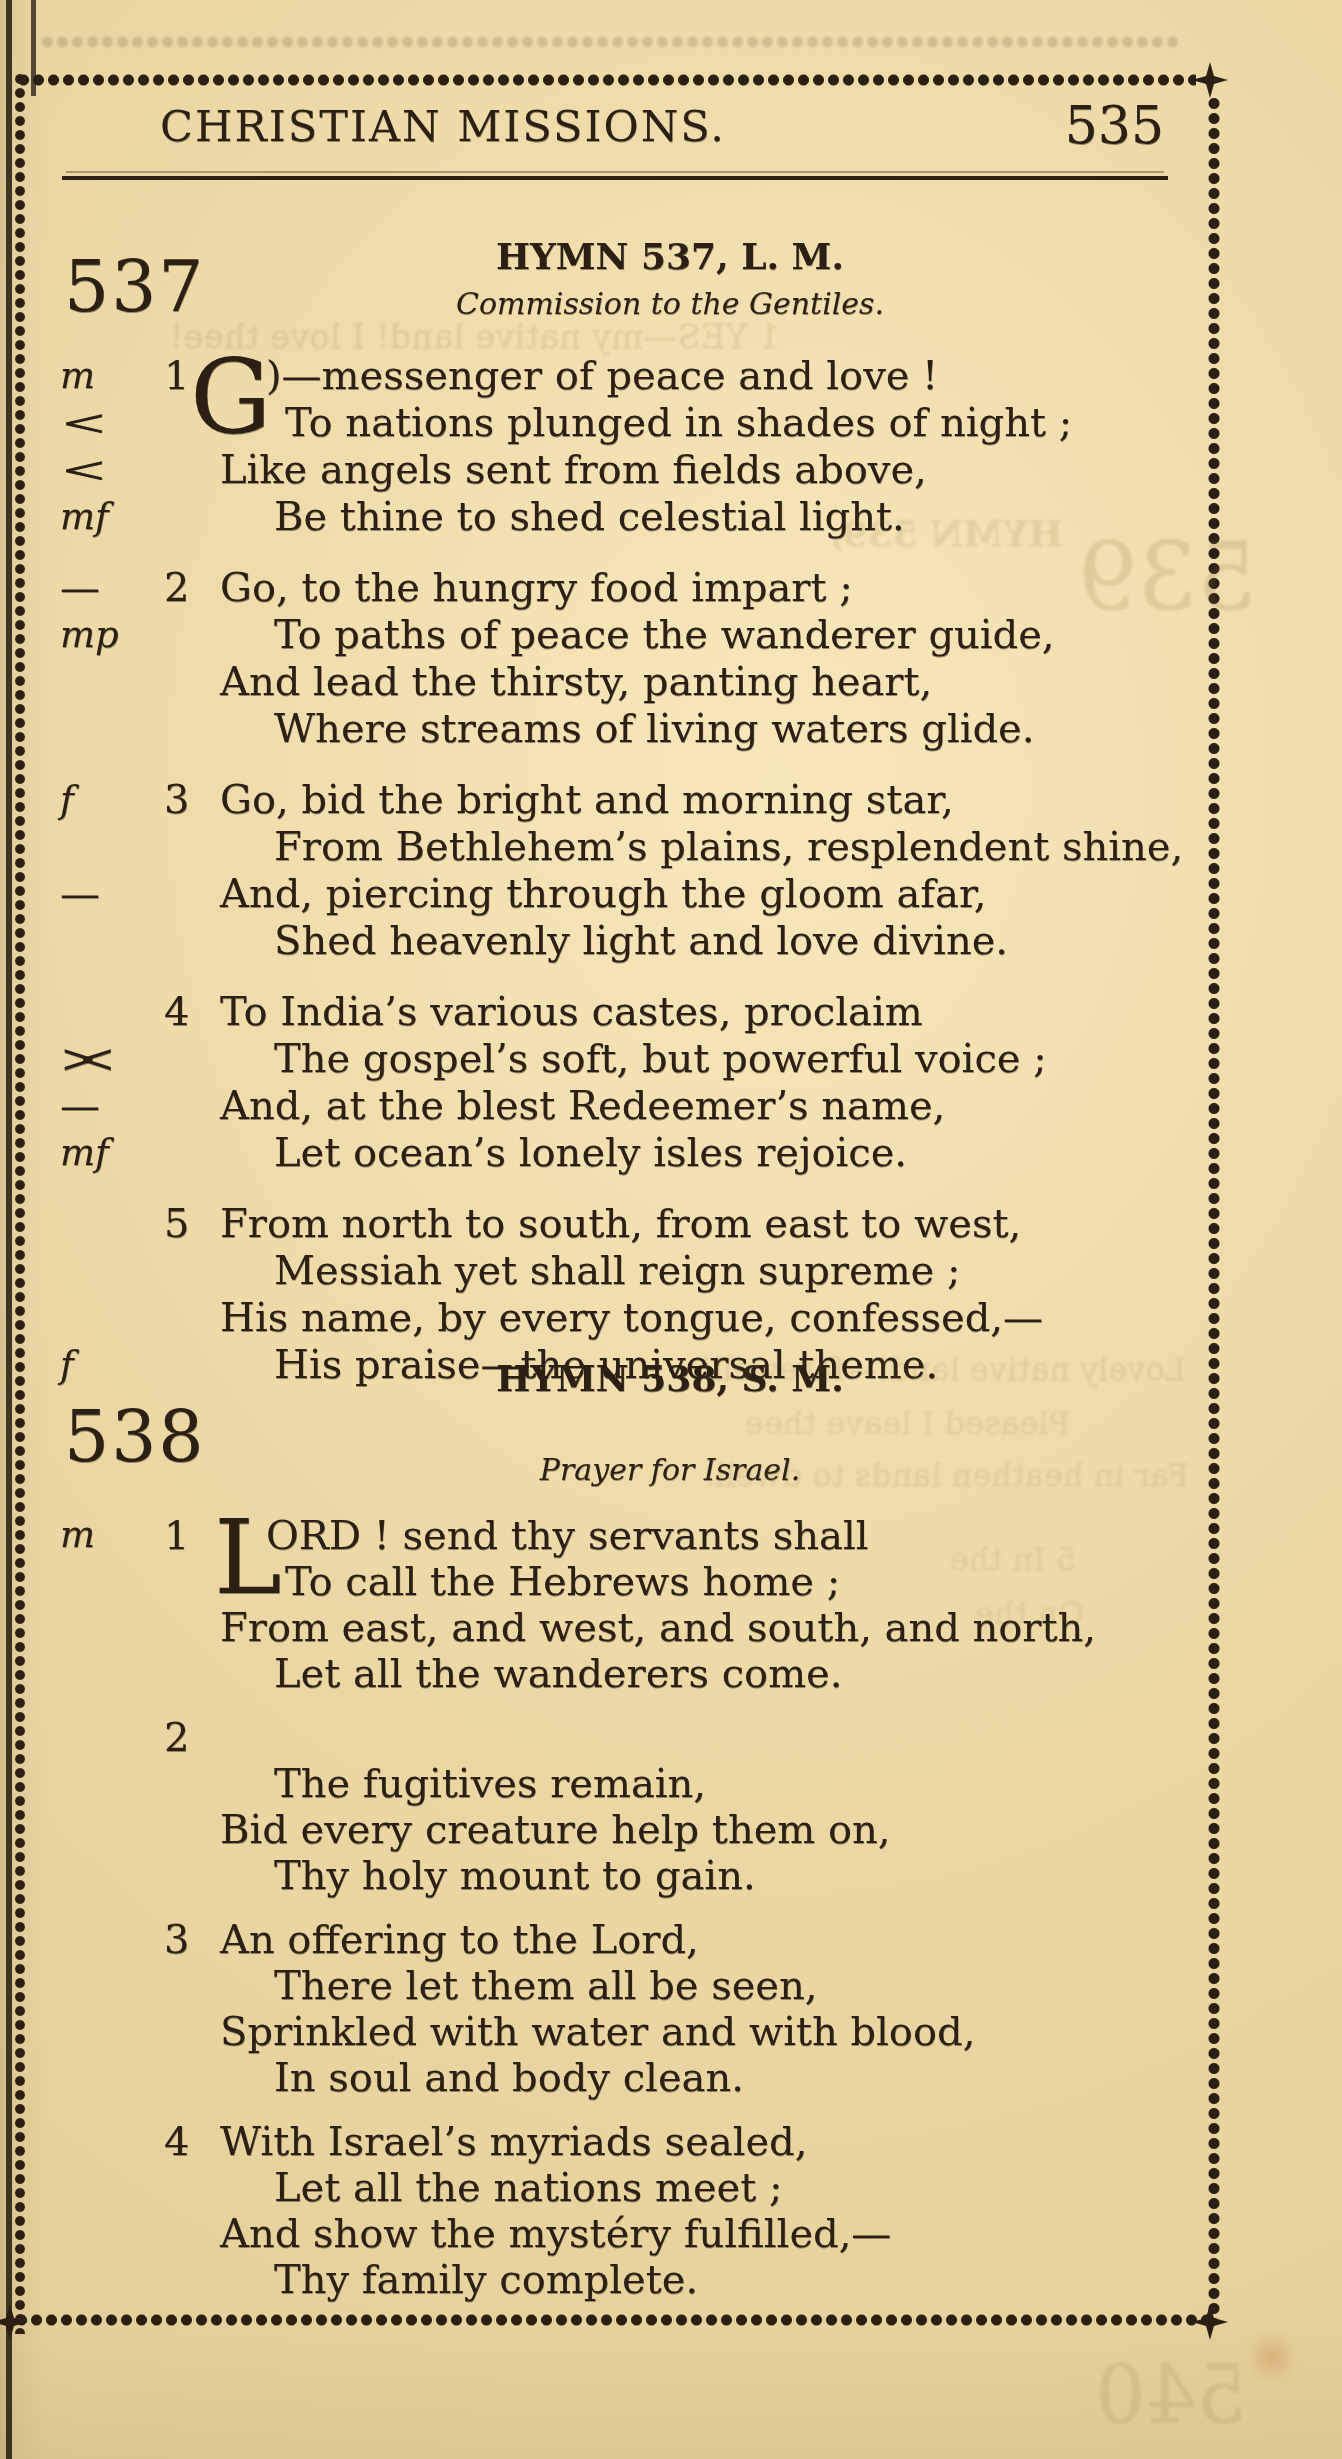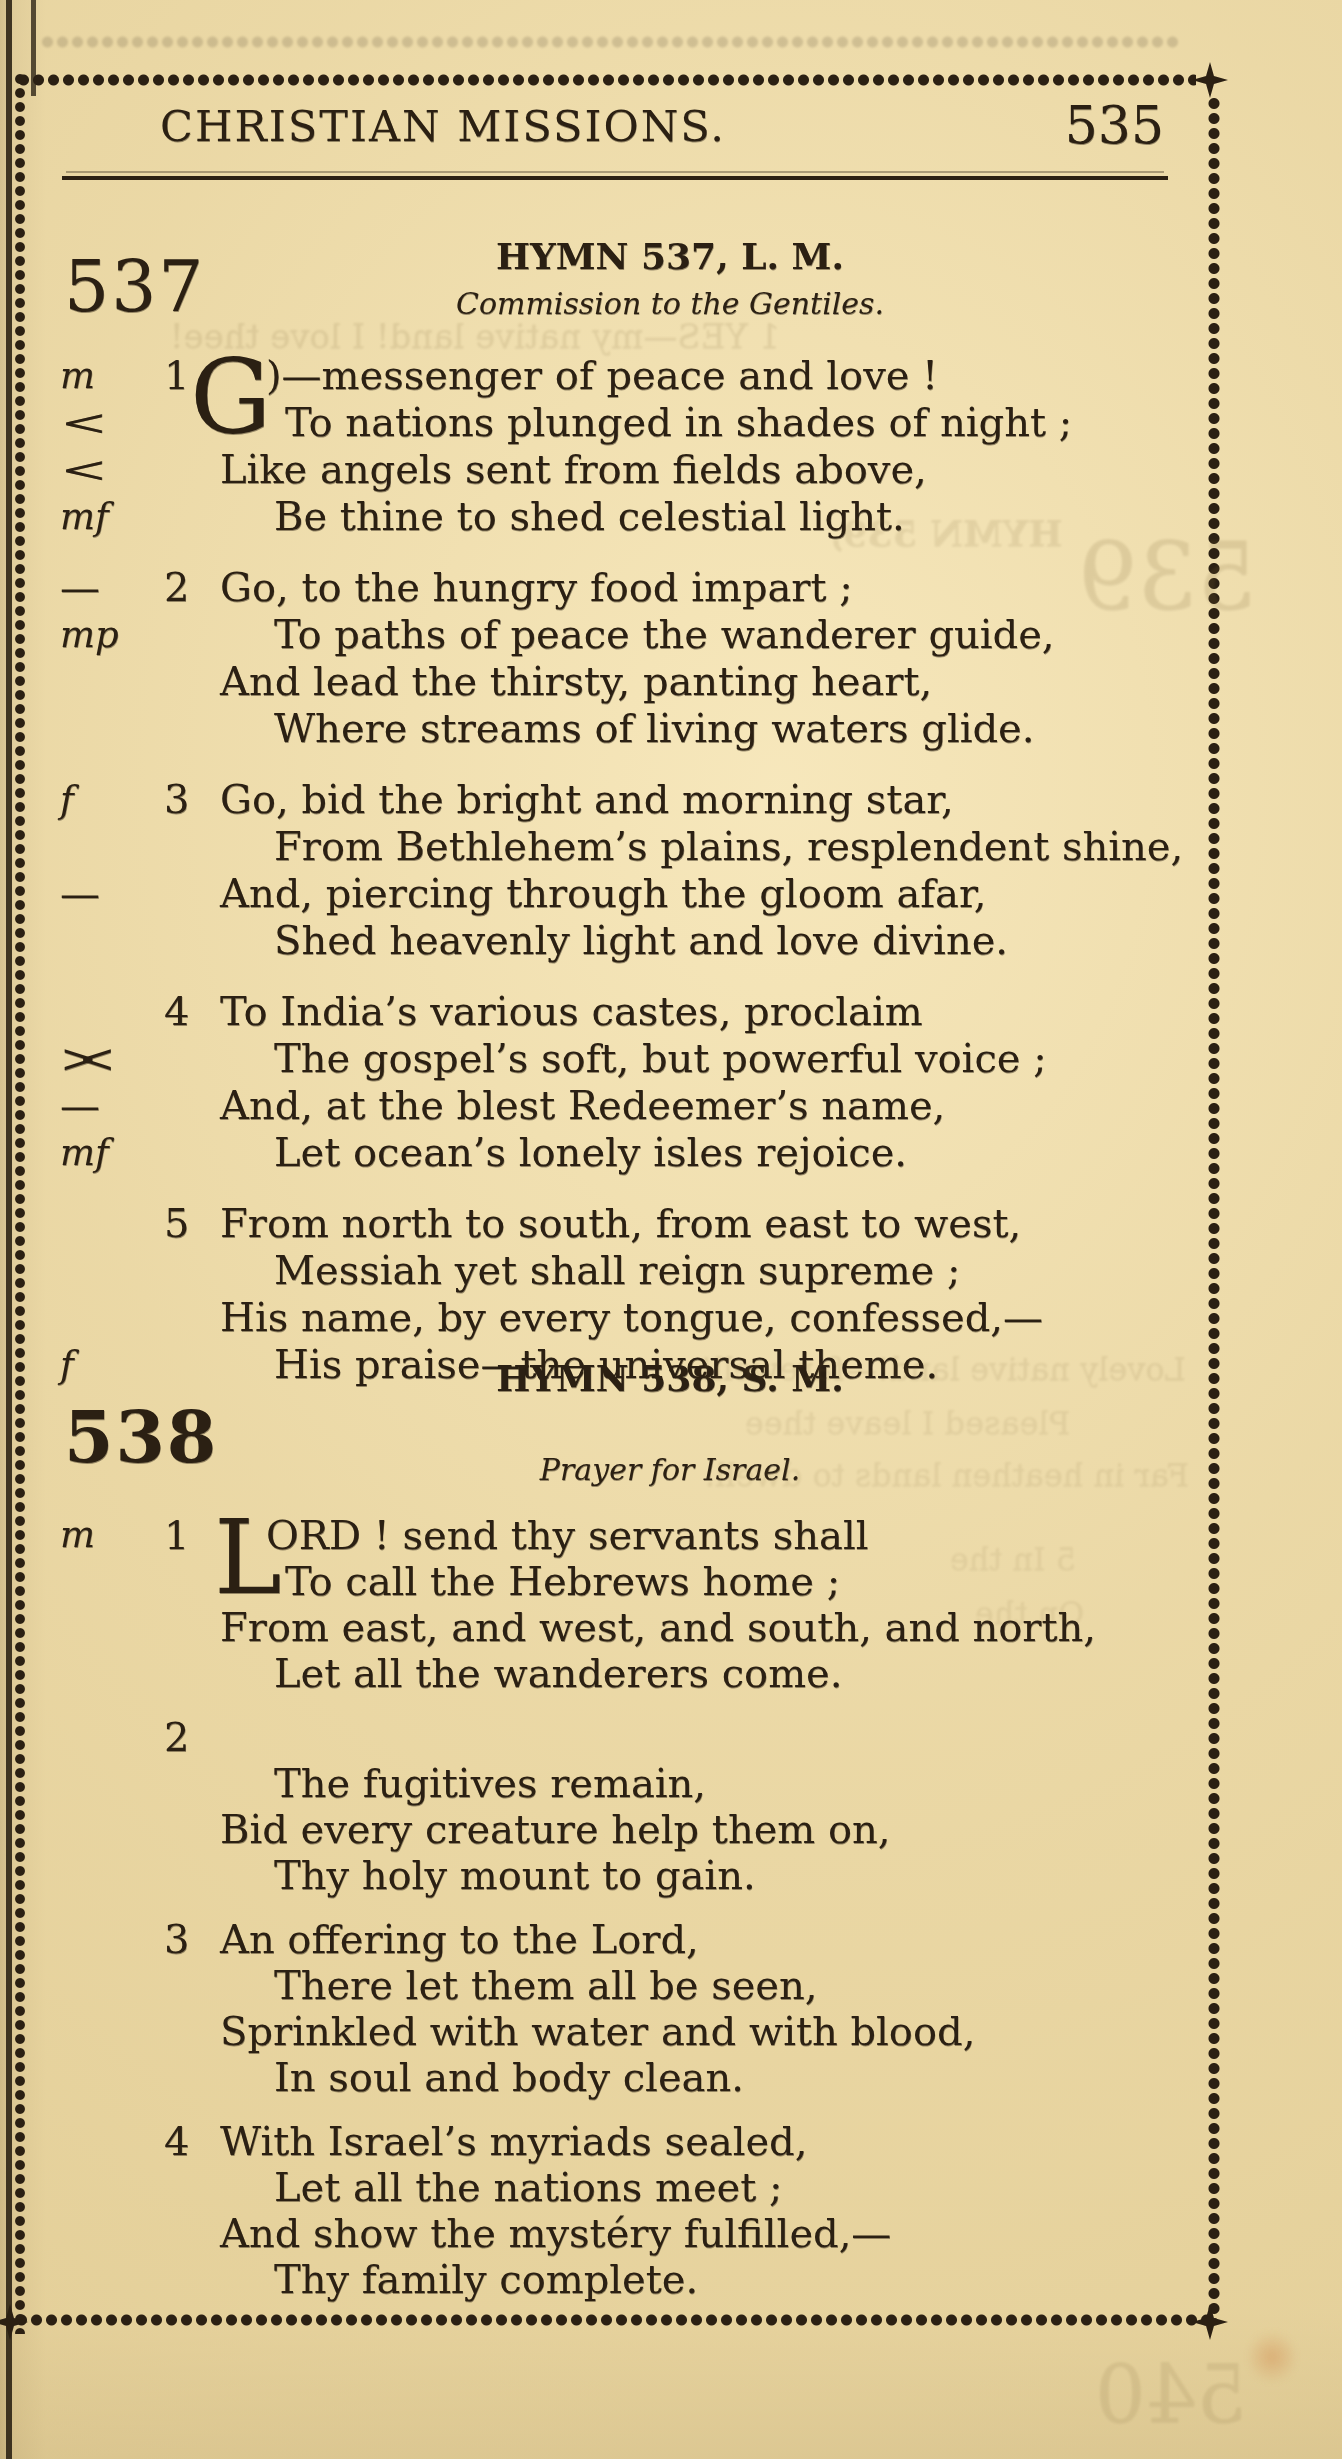--- a/index.html
+++ b/index.html
@@ -42,21 +42,21 @@
   
   #running-title{position:absolute;left:160px;top:98px;width:920px;text-align:left;
     font-size:43px;letter-spacing:2px;line-height:56px;white-space:nowrap;}
   #page-number{position:absolute;left:1000px;top:96px;width:164px;text-align:right;
     font-size:52px;line-height:58px;}
   #header-rule{position:absolute;left:62px;top:176px;width:1106px;border-top:4px solid #2b2013;}
   #header-rule::before{content:"";position:absolute;left:4px;top:-9px;width:1098px;border-top:2px solid rgba(43,32,19,.35);}
   
   .big-num{position:absolute;left:64px;font-size:71px;line-height:82px;letter-spacing:2px;}
   #big-num-537{top:246px;}
-  #big-num-538{top:1396px;font-weight:bold;}
+  #big-num-538{top:1396px;}
   .hymn-title{position:absolute;left:200px;width:940px;text-align:center;font-weight:700;
     font-size:36px;line-height:44px;white-space:nowrap;}
   #hymn-title-537{top:234px;}
   #hymn-title-538{top:1356px;}
   .hymn-subtitle{position:absolute;left:200px;width:940px;text-align:center;
     font-style:italic;font-weight:400;font-size:30px;line-height:40px;white-space:nowrap;}
   #hymn-subtitle-537{top:284px;}
   #hymn-subtitle-538{top:1450px;}
   
   .verses{position:absolute;left:0;width:1342px;}

